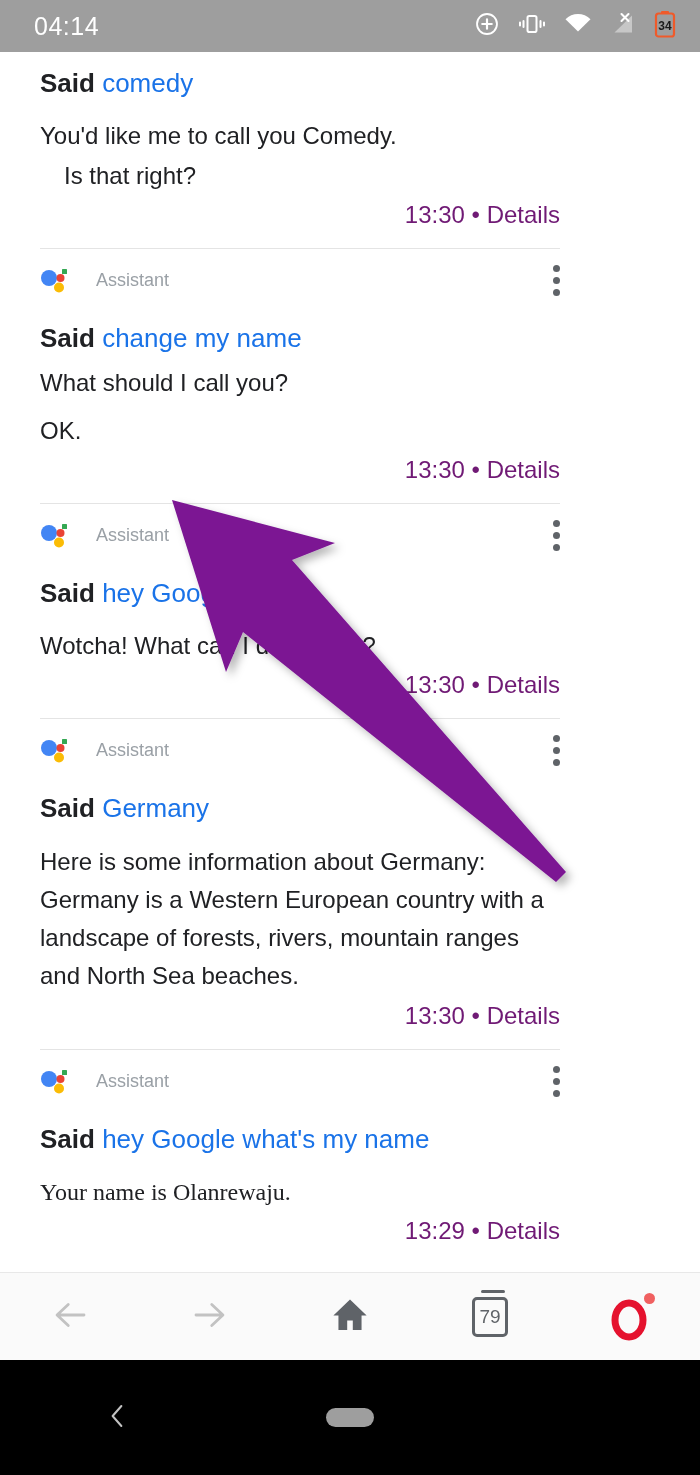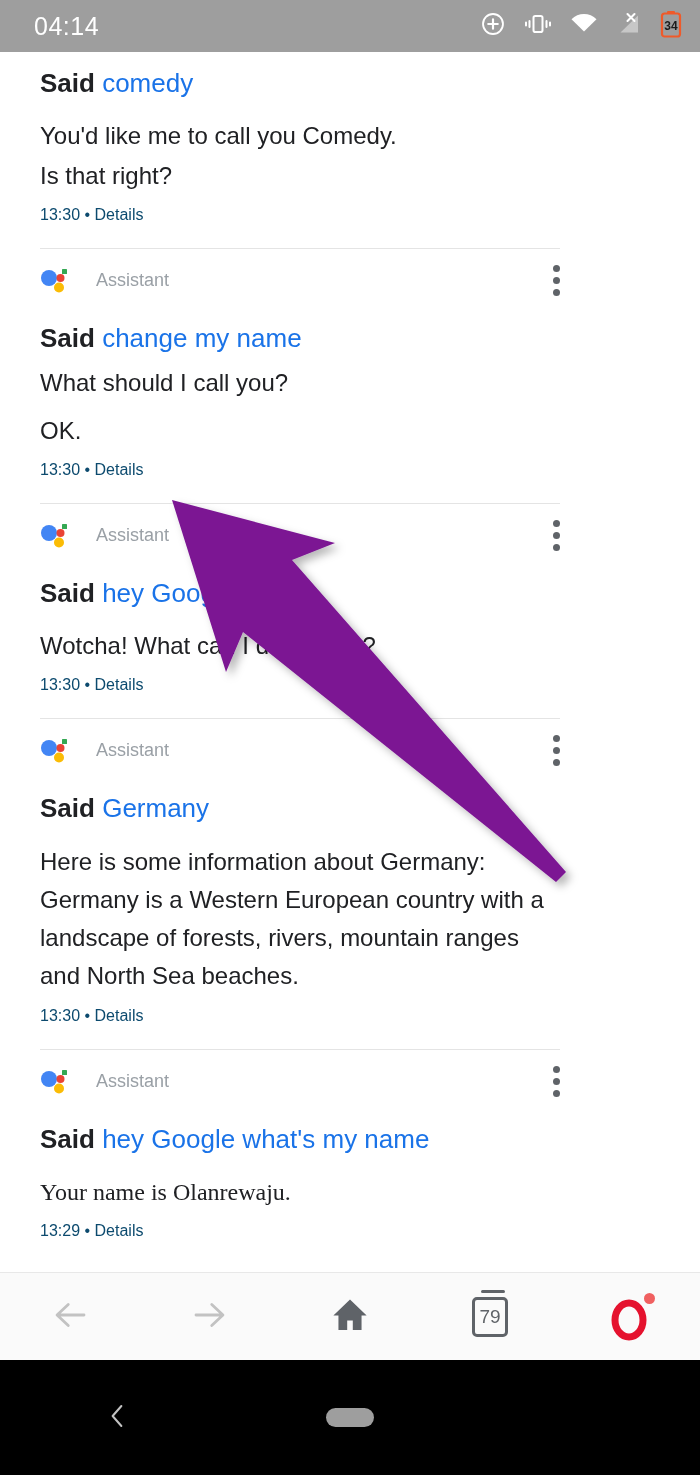--- a/index.html
+++ b/index.html
@@ -15,21 +15,21 @@
     background:#ffffff;
     overflow:hidden;
   }
 
   
   #status-bar {
     position:absolute; top:0; left:0;
     width:700px; height:52px;
     background:#9e9e9e;
     display:flex; align-items:center;
-    padding:0 18px 0 34px;
+    padding:0 24px 0 34px;
   }
   #status-clock {
     color:#ffffff;
     font-size:25px;
     letter-spacing:0.5px;
     font-weight:400;
   }
   #status-icons {
     margin-left:auto;
     display:flex; align-items:center; gap:18px;
@@ -79,24 +79,25 @@
     font-weight:bold;
   }
   .said-query { color:#1a73e8; font-weight:400; }
   .body-line {
     font-size:24px;
     line-height:36px;
     padding:4px 40px 0 40px;
     color:#202124;
   }
   .meta-line {
-    font-size:16px;
+    font-size:24px;
     line-height:30px;
     padding:6px 40px 0 40px;
-    color:#0c4a6e;
+    color:#701a75;
+    text-align:right;
   }
   .divider {
     height:1px;
     background:#e4e4e4;
     margin:18px 40px 0 40px;
   }
 
   
   #browser-toolbar {
     position:absolute;
@@ -211,21 +212,21 @@
   </div>
 
   <div id="content">
 
     <div class="card" style="padding-top:4px;">
       <div class="said-line" style="padding-left:0;padding-right:0;">
         <span>Said</span>
         <span class="said-query">comedy</span>
       </div>
       <div class="body-line" style="padding-left:0;padding-right:0;padding-top:12px;">You'd like me to call you Comedy.</div>
-      <div class="body-line" style="padding-left:0;padding-right:0;padding-top:4px;">Is that right?</div>
+      <div class="body-line" style="padding-left:0;padding-right:0;padding-top:4px;margin-left:24px;">Is that right?</div>
       <div class="meta-line" style="padding-left:0;padding-right:0;">
         <span>13:30</span>
         <span>•</span>
         <span>Details</span>
       </div>
     </div>
     <div class="divider" style="margin-top:18px;"></div>
 
     <div class="assistant-row">
       <span class="assistant-logo">

